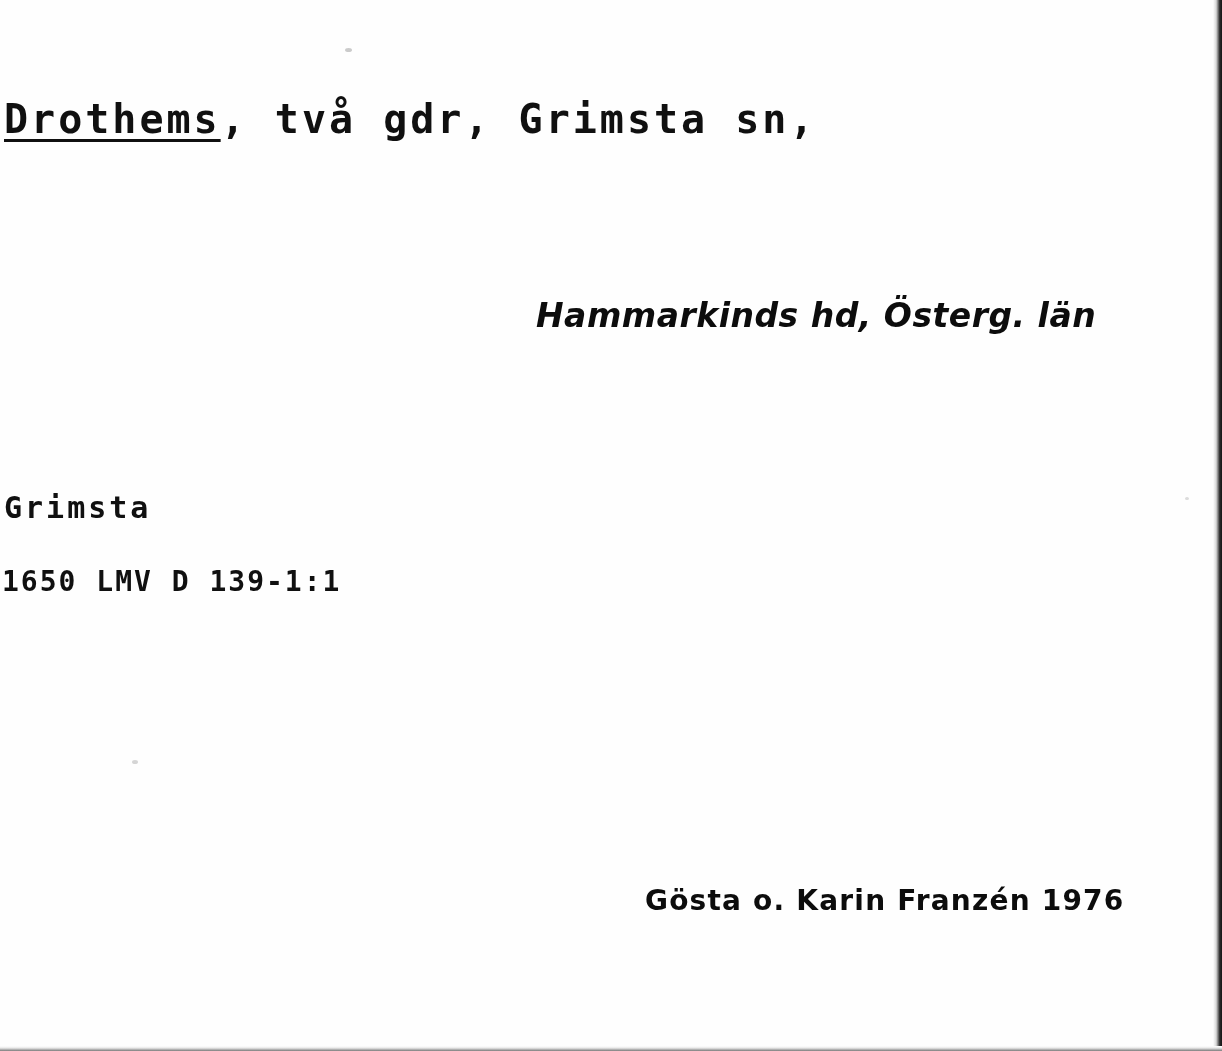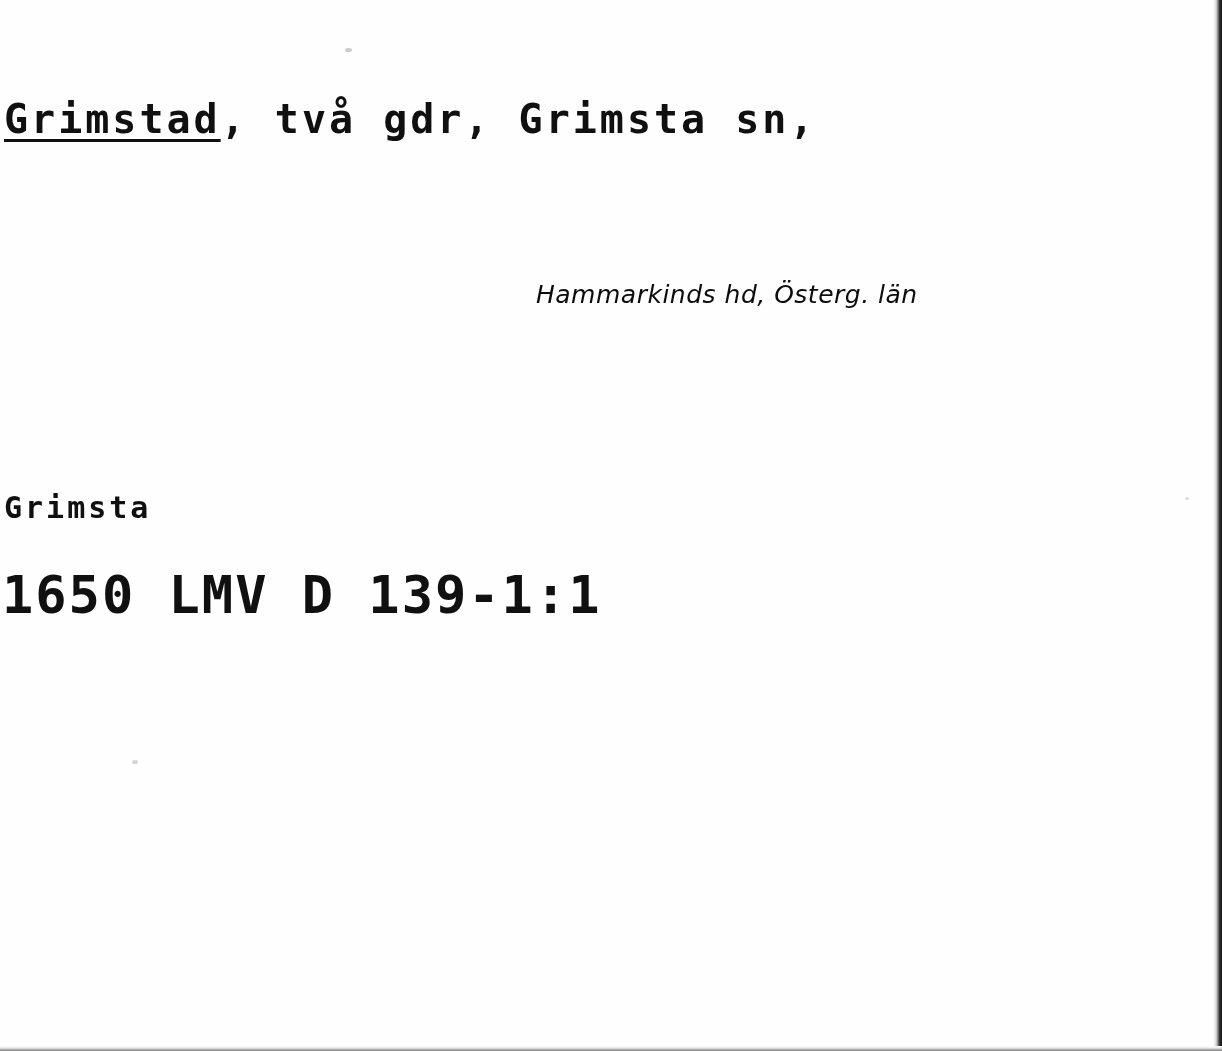--- a/index.html
+++ b/index.html
@@ -78,37 +78,37 @@
   .line-placename {
     left: 4px;
     top: 490px;
     font-size: 30px;
     letter-spacing: 3px;
   }
 
   .line-reference {
     left: 2px;
     top: 565px;
-    font-size: 52px;
+    font-size: 28px;
     letter-spacing: 2px;
   }
 
   
   .hand {
     position: absolute;
     font-family: "DejaVu Sans", sans-serif;
     color: #0c0c0c;
     white-space: pre;
   }
 
   .line-district {
     left: 536px;
-    top: 280px;
-    font-size: 25px;
-    font-weight: 400;
+    top: 296px;
+    font-size: 33px;
+    font-weight: 700;
     font-style: italic;
     letter-spacing: 0.5px;
   }
 
   .line-credit {
     left: 645px;
     top: 884px;
     font-size: 28px;
     font-weight: 600;
     letter-spacing: 1.2px;
@@ -116,24 +116,25 @@
 </style>
 </head>
 <body>
 
 <div class="card">
 
   <div class="speck s1"></div>
   <div class="speck s2"></div>
   <div class="speck s3"></div>
 
-  <div class="tw line-headword"><span class="underlined">Grimstad</span><span>, två gdr, Grimsta sn,</span></div>
+  <div class="tw line-headword"><span class="underlined">Drothems</span><span>, två gdr, Grimsta sn,</span></div>
 
   <div class="hand line-district">Hammarkinds hd, Österg. län</div>
 
   <div class="tw line-placename">Grimsta</div>
 
   <div class="tw line-reference">1650 LMV D 139-1:1</div>
 
+  <div class="hand line-credit">Gösta o. Karin Franzén 1976</div>
 
   <div class="right-edge"></div>
   <div class="bottom-edge"></div>
 </div>
 
 </body></html>

